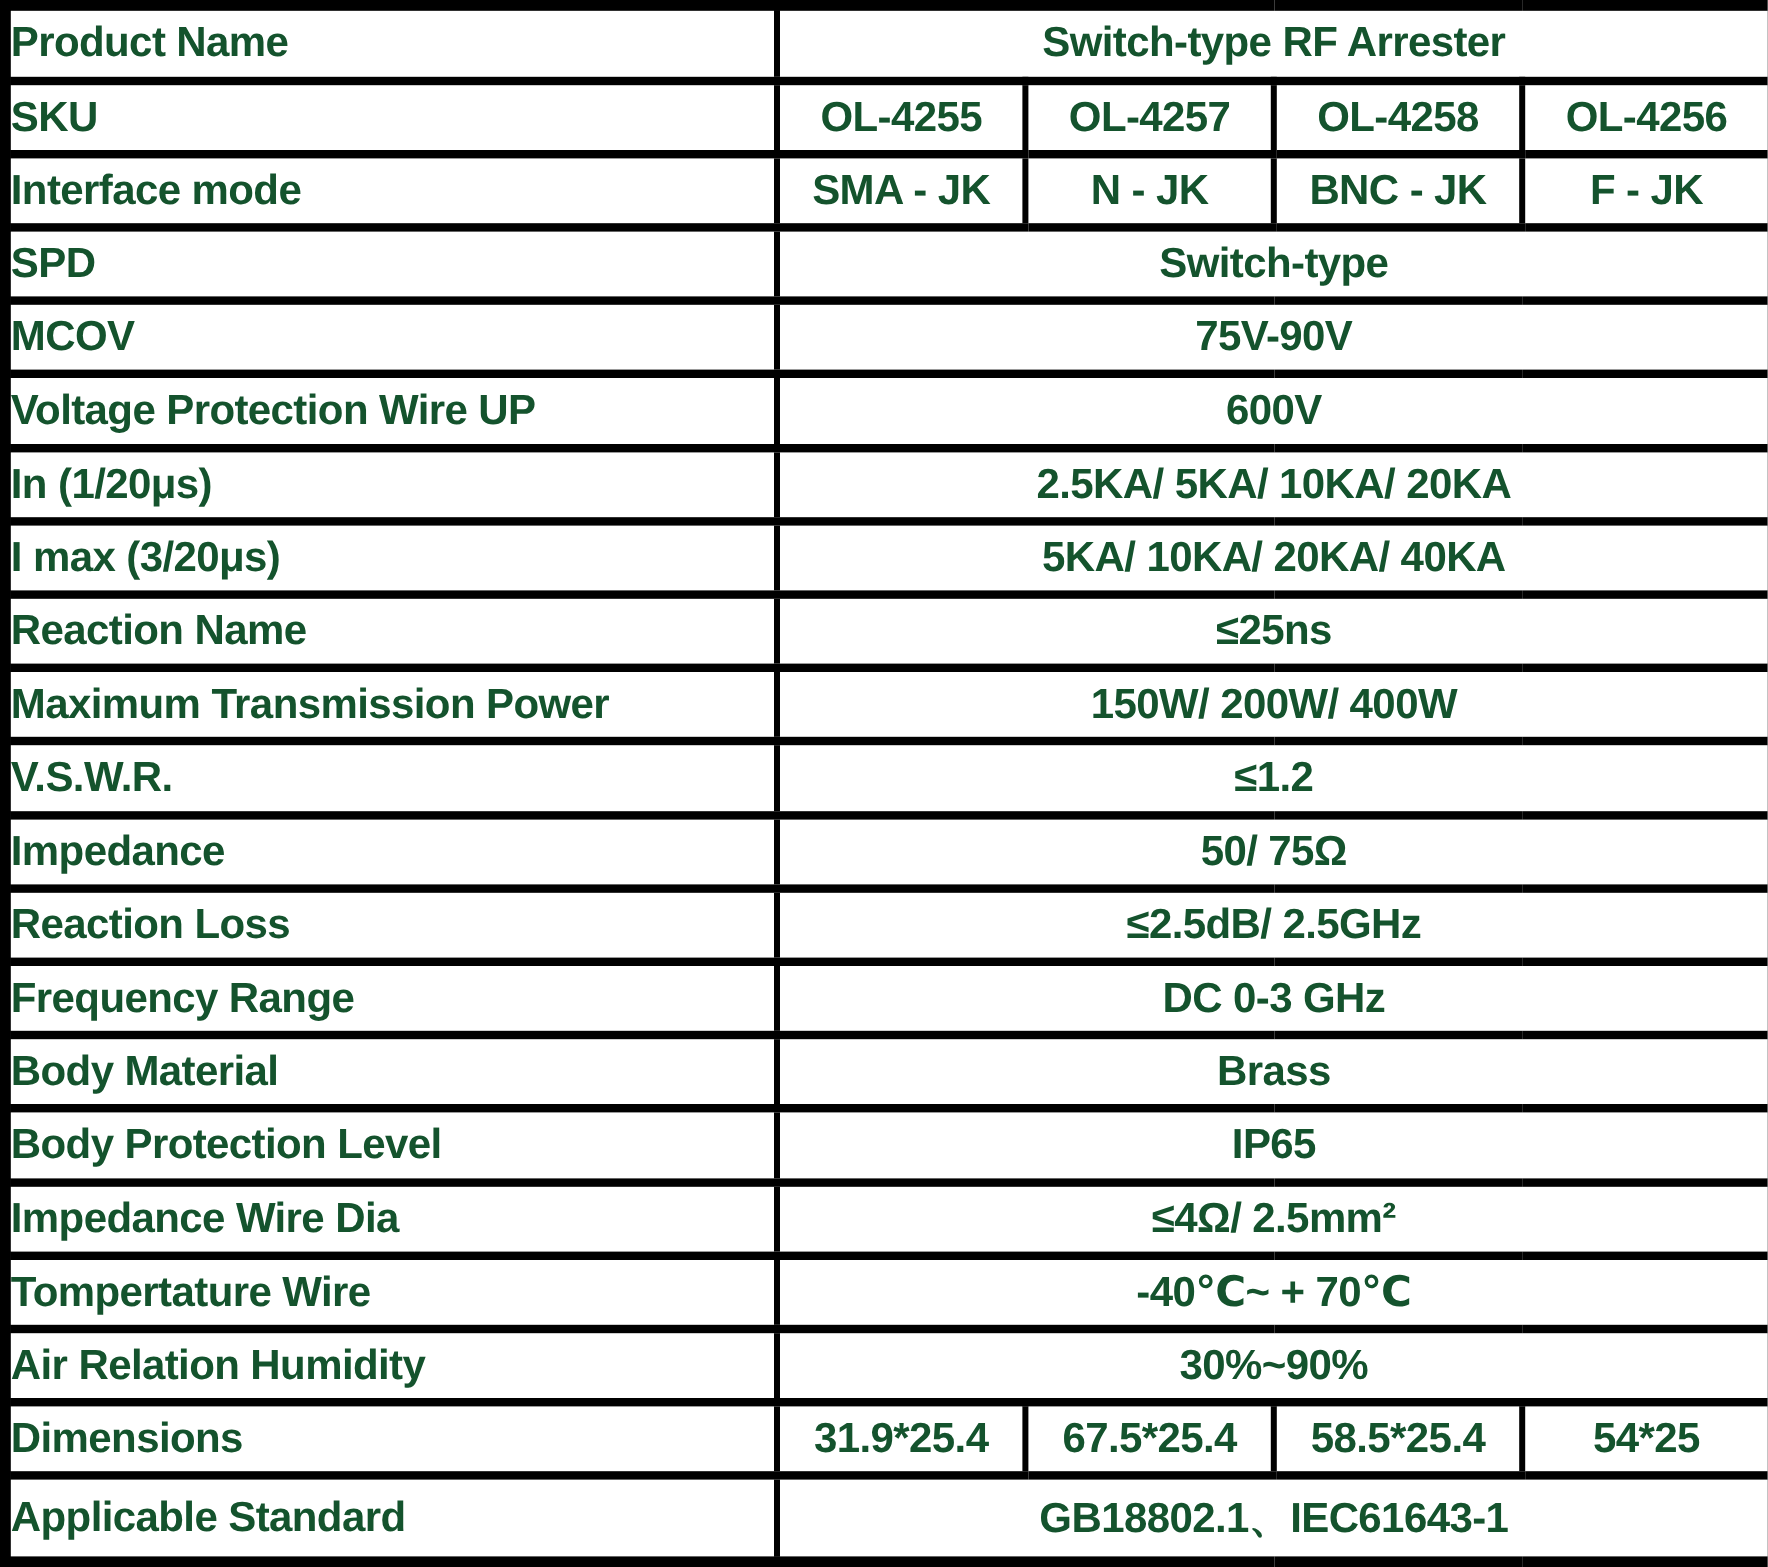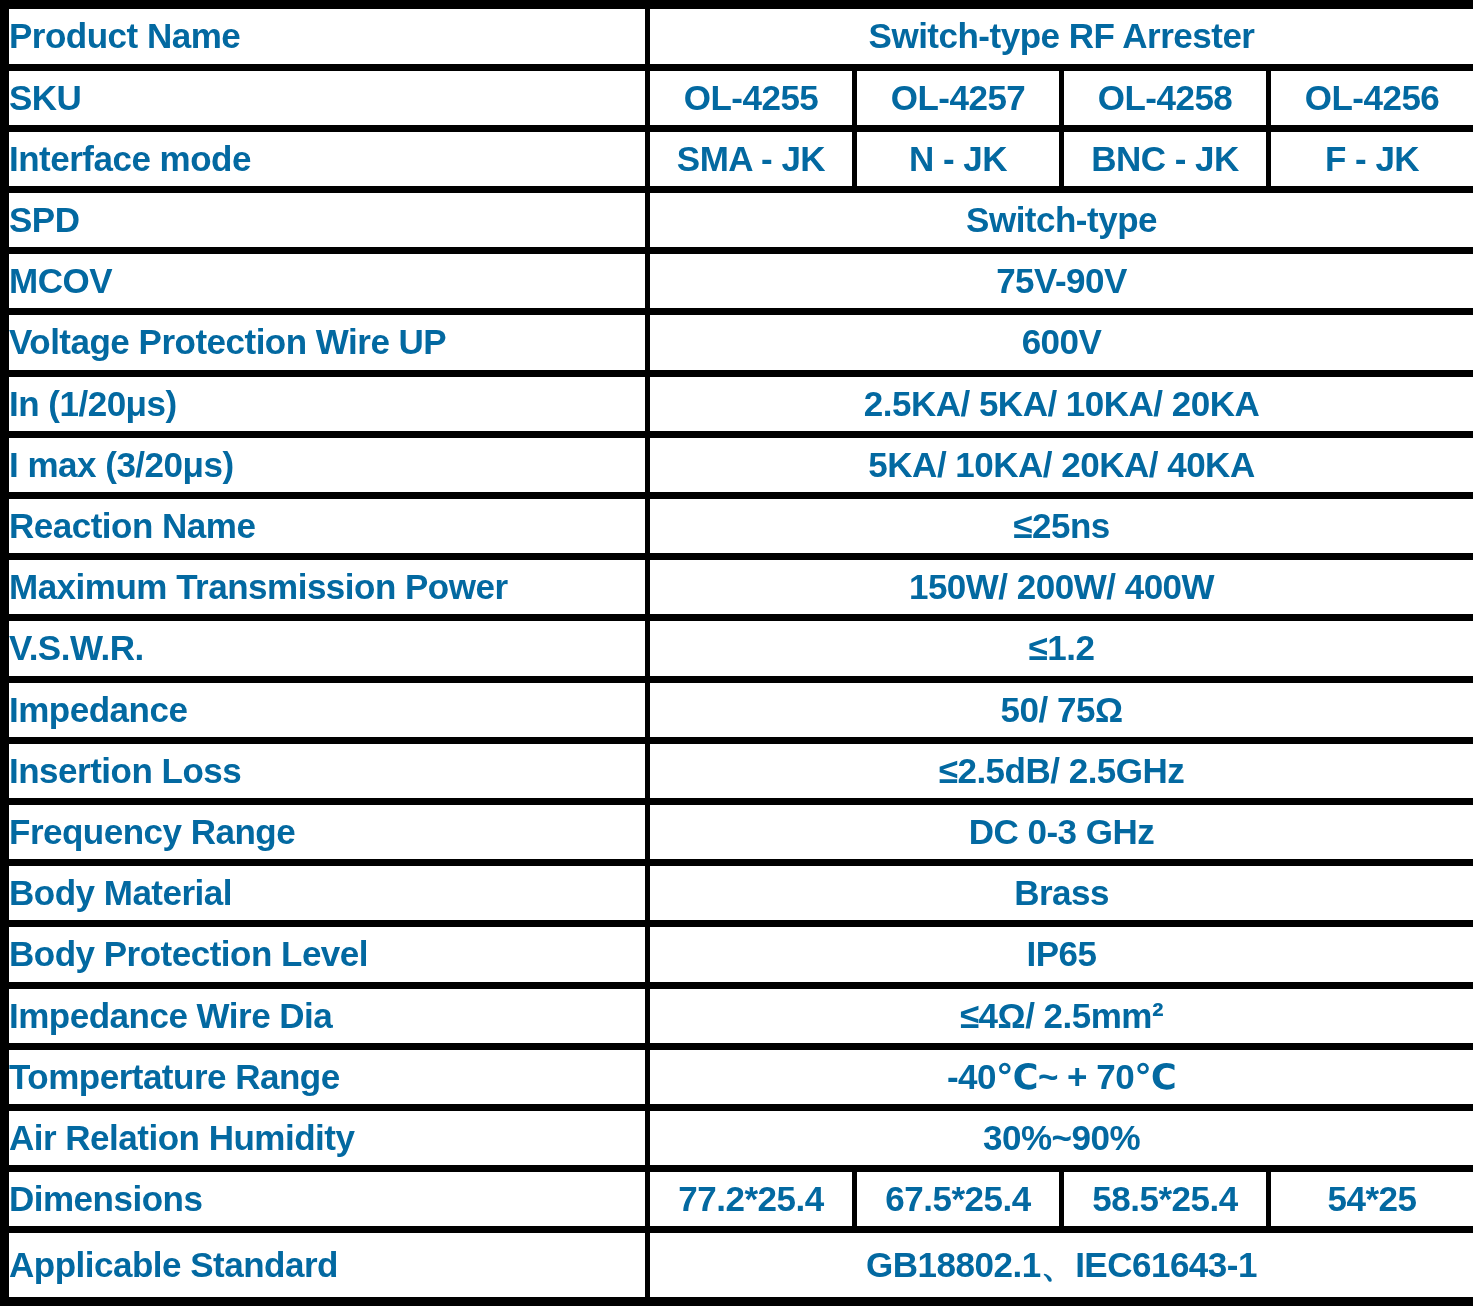--- a/index.html
+++ b/index.html
@@ -18,21 +18,21 @@
     border-collapse: collapse;
     table-layout: fixed;
     background: #ffffff;
     border: 9px solid #000000;
   }
   table.spec-table td {
     border-top: 7px solid #000000;
     border-bottom: 7px solid #000000;
     border-left: 5px solid #000000;
     border-right: 5px solid #000000;
-    color: #0369a1;
+    color: #14532d;
     font-weight: bold;
     font-size: 35px;
     letter-spacing: -0.5px;
     white-space: nowrap;
     overflow: hidden;
     vertical-align: middle;
     padding: 0;
   }
   td.label-cell {
     text-align: left;
@@ -102,50 +102,50 @@
     </tr>
     <tr>
       <td class="label-cell">V.S.W.R.</td>
       <td class="value-cell" colspan="4">≤1.2</td>
     </tr>
     <tr>
       <td class="label-cell">Impedance</td>
       <td class="value-cell" colspan="4">50/ 75Ω</td>
     </tr>
     <tr>
-      <td class="label-cell">Insertion Loss</td>
+      <td class="label-cell">Reaction Loss</td>
       <td class="value-cell" colspan="4">≤2.5dB/ 2.5GHz</td>
     </tr>
     <tr>
       <td class="label-cell">Frequency Range</td>
       <td class="value-cell" colspan="4">DC 0-3 GHz</td>
     </tr>
     <tr>
       <td class="label-cell">Body Material</td>
       <td class="value-cell" colspan="4">Brass</td>
     </tr>
     <tr>
       <td class="label-cell">Body Protection Level</td>
       <td class="value-cell" colspan="4">IP65</td>
     </tr>
     <tr>
       <td class="label-cell">Impedance Wire Dia</td>
       <td class="value-cell" colspan="4">≤4Ω/ 2.5mm²</td>
     </tr>
     <tr>
-      <td class="label-cell">Tompertature Range</td>
+      <td class="label-cell">Tompertature Wire</td>
       <td class="value-cell" colspan="4">-40℃~ + 70℃</td>
     </tr>
     <tr>
       <td class="label-cell">Air Relation Humidity</td>
       <td class="value-cell" colspan="4">30%~90%</td>
     </tr>
     <tr>
       <td class="label-cell">Dimensions</td>
-      <td class="value-cell">77.2*25.4</td>
+      <td class="value-cell">31.9*25.4</td>
       <td class="value-cell">67.5*25.4</td>
       <td class="value-cell">58.5*25.4</td>
       <td class="value-cell">54*25</td>
     </tr>
     <tr>
       <td class="label-cell">Applicable Standard</td>
       <td class="value-cell" colspan="4">GB18802.1、IEC61643-1</td>
     </tr>
   </tbody>
 </table>

